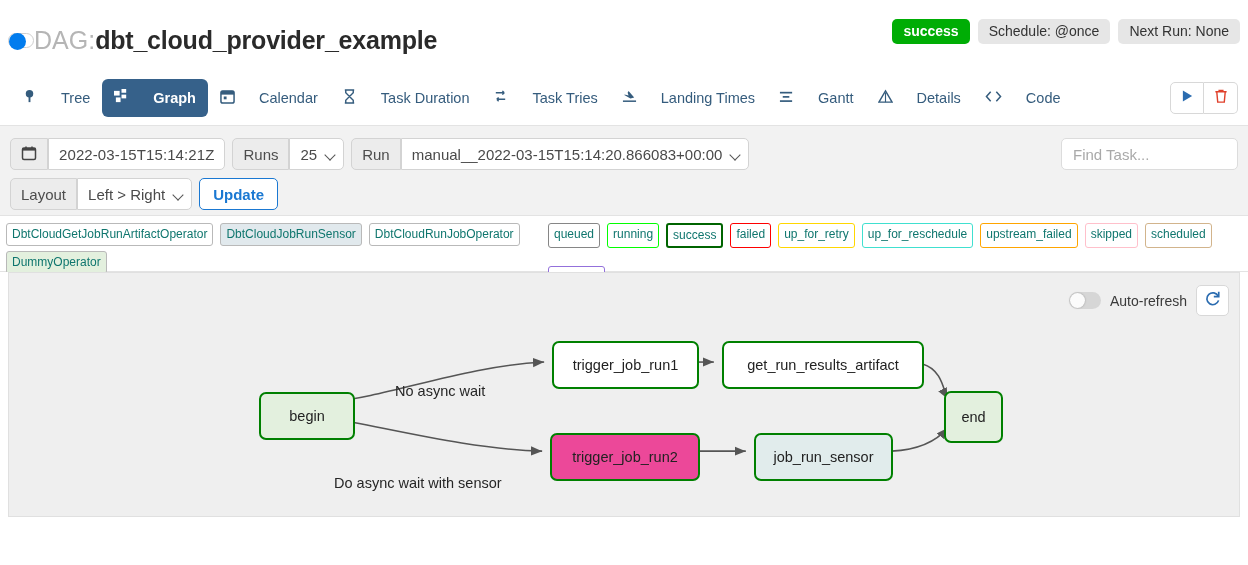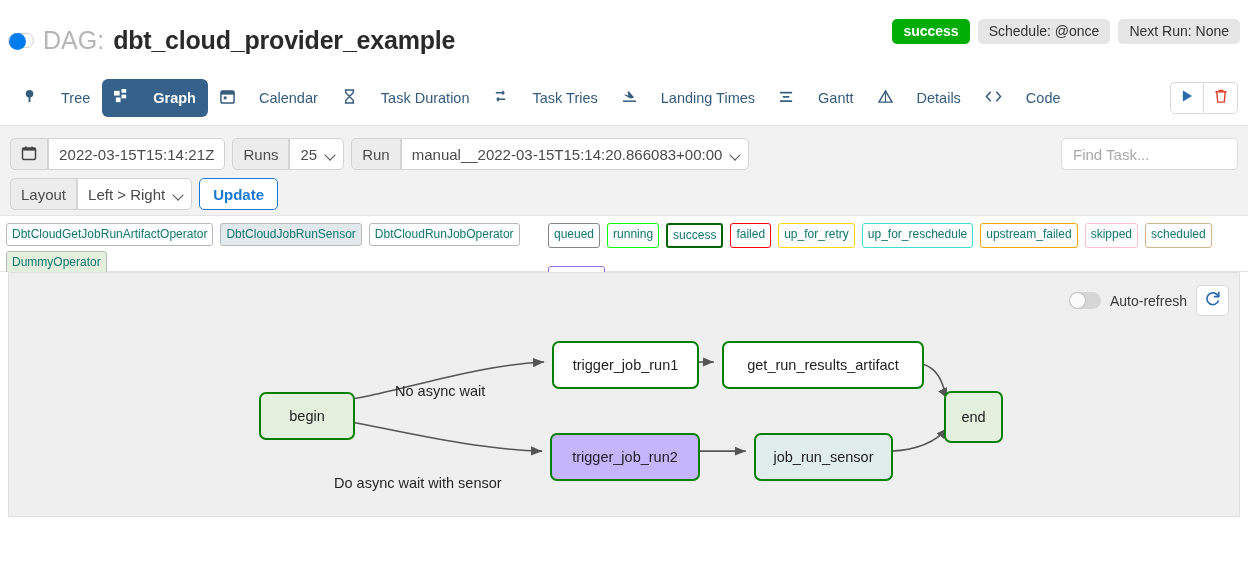--- a/index.html
+++ b/index.html
@@ -16,21 +16,20 @@
   .header {
     position: relative;
     height: 70px;
     padding: 0 10px;
   }
   .dag-title-wrap {
     position: absolute;
     left: 8px; top: 26px;
     display: flex;
     align-items: center;
-    gap: 9px;
   }
   .pause-toggle {
     width: 26px; height: 15px;
     border-radius: 8px;
     background: #ffffff;
     border: 1px solid #cfcfcf;
     position: relative;
     flex: none;
     cursor: pointer;
   }
@@ -528,21 +527,21 @@
 
     <div class="node" style="left:250px;top:119px;width:96px;height:48px;background:#e3f0de;">
       <span>begin</span>
     </div>
     <div class="node" style="left:543px;top:68px;width:147px;height:48px;background:#ffffff;">
       <span>trigger_job_run1</span>
     </div>
     <div class="node" style="left:713px;top:68px;width:202px;height:48px;background:#ffffff;">
       <span>get_run_results_artifact</span>
     </div>
-    <div class="node" style="left:541px;top:160px;width:150px;height:48px;background:#c4b5fd;">
+    <div class="node" style="left:541px;top:160px;width:150px;height:48px;background:#ec4899;">
       <span>trigger_job_run2</span>
     </div>
     <div class="node" style="left:745px;top:160px;width:139px;height:48px;background:#e1ecec;">
       <span>job_run_sensor</span>
     </div>
     <div class="node" style="left:935px;top:118px;width:59px;height:52px;background:#e3f0de;">
       <span>end</span>
     </div>
 
     <div class="edge-label" style="left:386px;top:110px;">No async wait</div>

